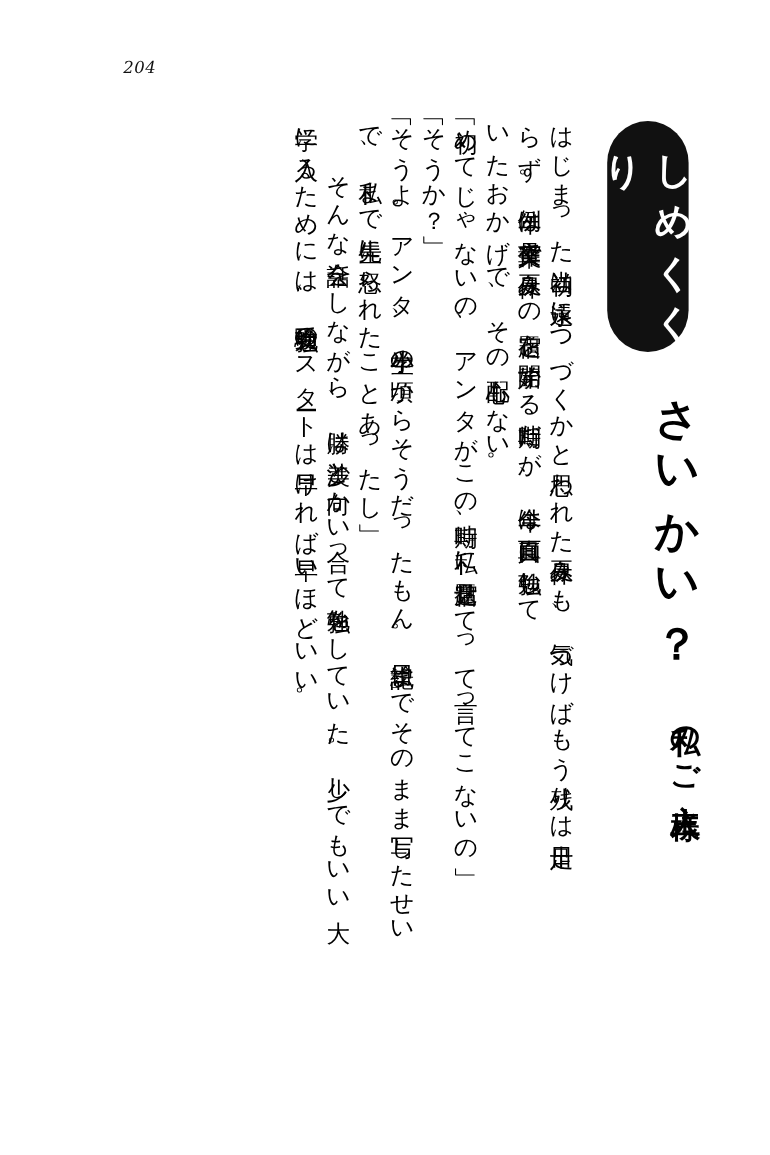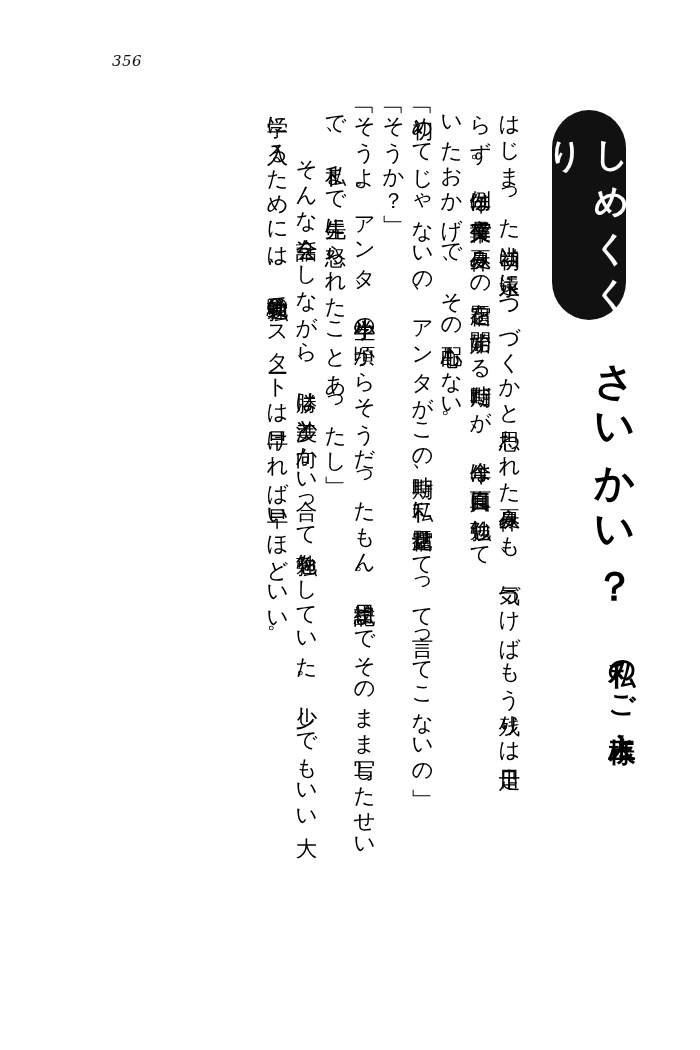--- a/index.html
+++ b/index.html
@@ -116,21 +116,21 @@
 
   .vcol.indent {
     padding-top: 22px;
   }
 </style>
 </head>
 <body>
 
 <div class="page">
 
-  <div class="page-number">356</div>
+  <div class="page-number">204</div>
 
   <div class="chapter-head">
     <div class="chapter-banner">しめくくり</div>
     <div class="chapter-title">さいかい？</div>
     <div class="chapter-subtitle">私のご主人様</div>
   </div>
 
   <div class="body-columns">
     <div class="vcol">はじまった当初は永遠につづくかと思われた夏休みも、気づけばもう残りは十日足</div>
     <div class="vcol">らず。例年は突貫作業で夏休みの宿題を開始する時期だが、今年は真面目に勉強して</div>

